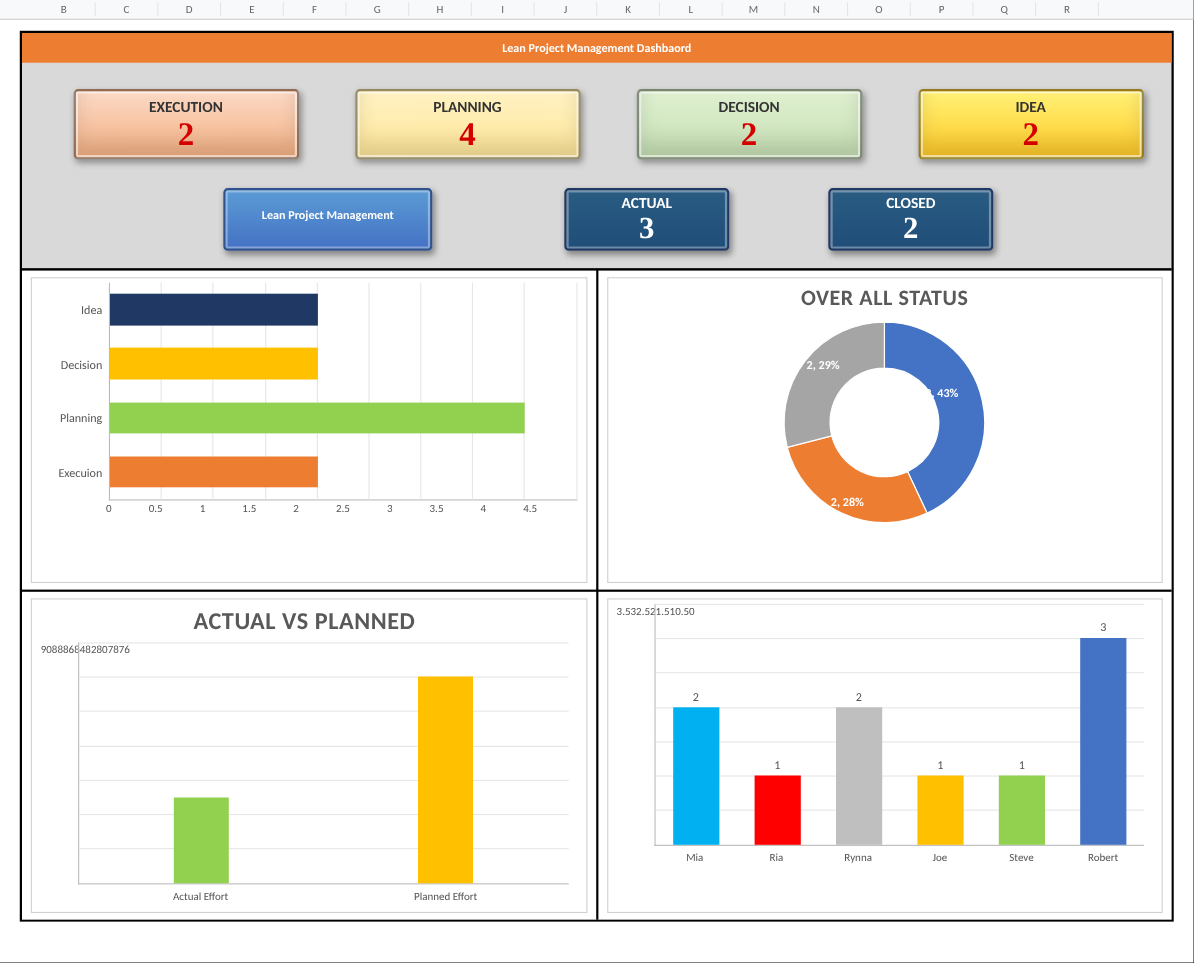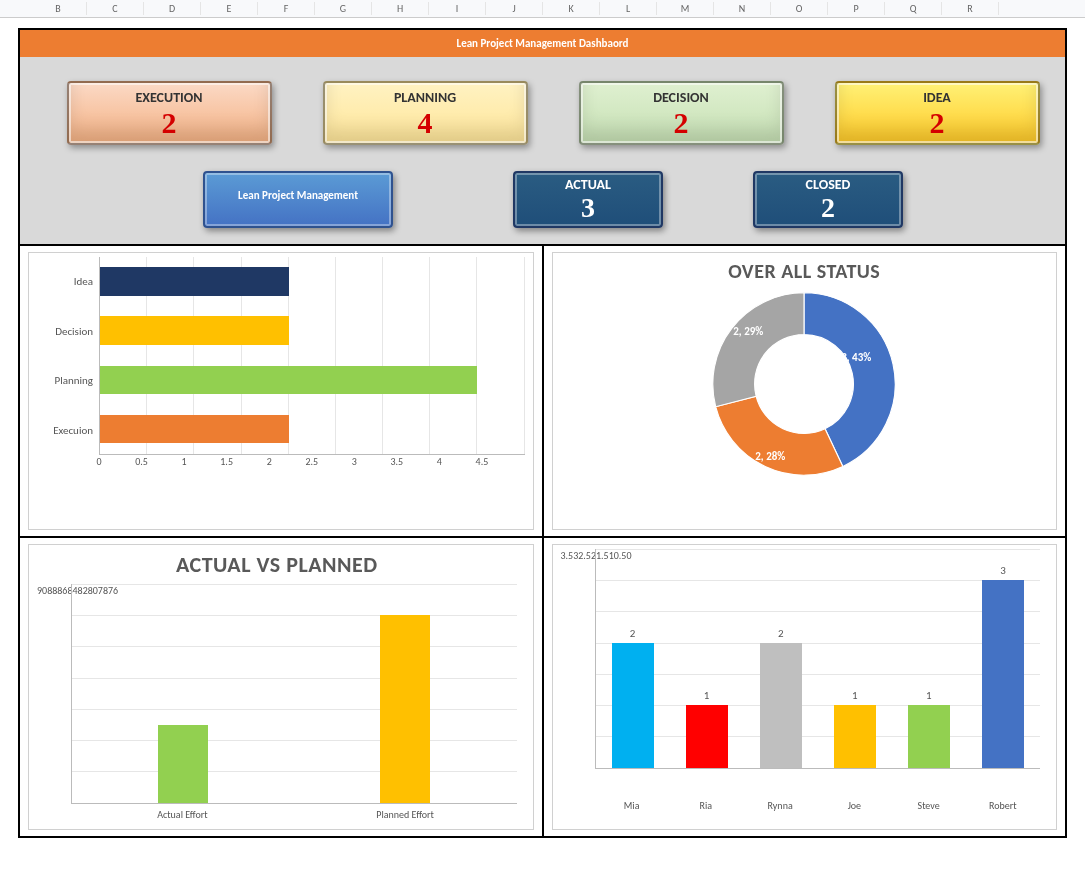--- a/index.html
+++ b/index.html
@@ -140,21 +140,21 @@
   .vbar-wrap { display:flex; height:220px; }
   .vbar-y { width:34px; display:flex; flex-direction:row; justify-content:space-between; font-size:10px; color:#555; text-align:right; padding-right:4px;}
   .vbar-area { flex:1; position:relative; border-left:1px solid #bbb; border-bottom:1px solid #bbb;}
   .vbar-grid { position:absolute; inset:0; display:flex; flex-direction:column;}
   .vbar-grid div { flex:1; border-top:1px solid #e6e6e6;}
   .vbar-cols { position:absolute; inset:0; display:flex; justify-content:space-around; align-items:flex-end;}
   .vbar-col { width:50px; position:relative; text-align:center;}
   .vbar-val { position:absolute; top:-16px; width:100%; font-size:11px; color:#555;}
   .vbar-xaxis { display:flex; font-size:10px; color:#555; margin-left:34px; }
   .vbar-xaxis div, .vbar-xaxis2 div { flex:1; text-align:center; padding-top:4px;}
-  .vbar-xaxis2 { display:flex; font-size:10px; color:#555; margin-left:34px;margin-top:26px; }
+  .vbar-xaxis2 { display:flex; font-size:10px; color:#555; margin-left:34px; }
 </style>
 </head>
 <body>
 
 <div class="colhead" id="colhead">
     <div style="width:30px;"></div>
     <div>B</div>
     <div>C</div>
     <div>D</div>
     <div>E</div>

